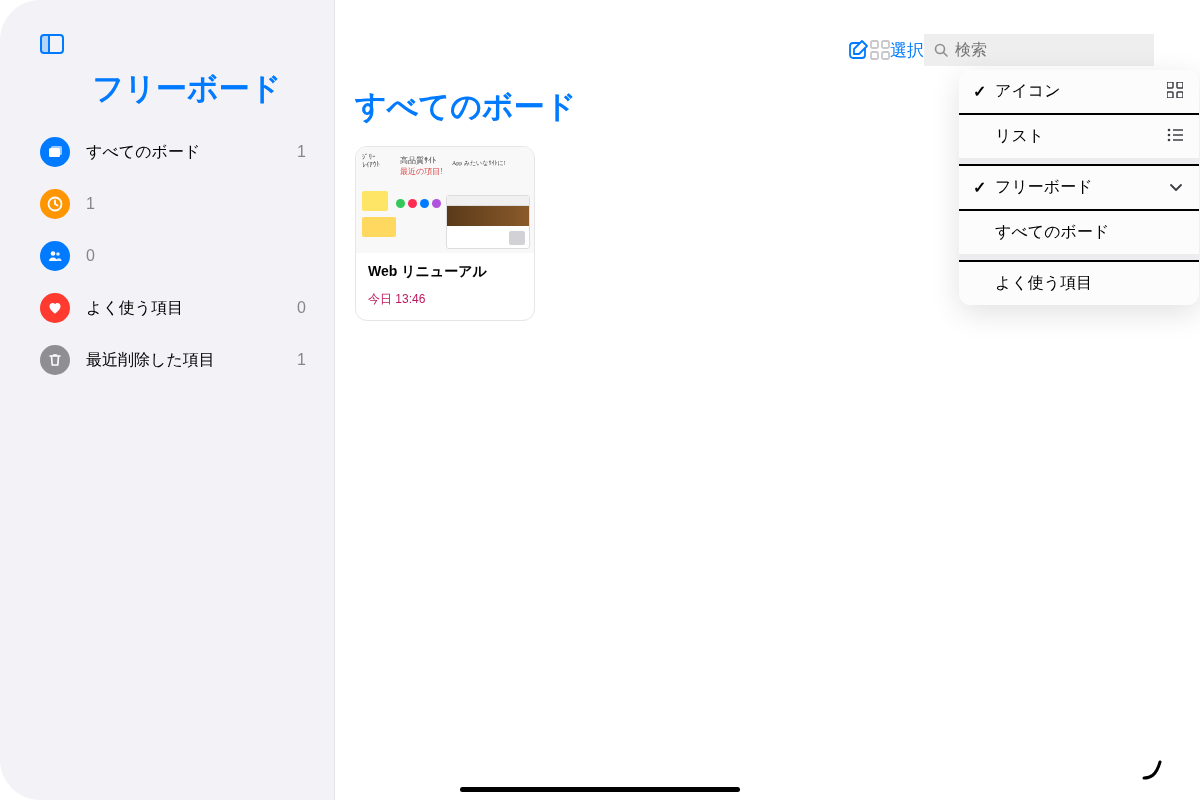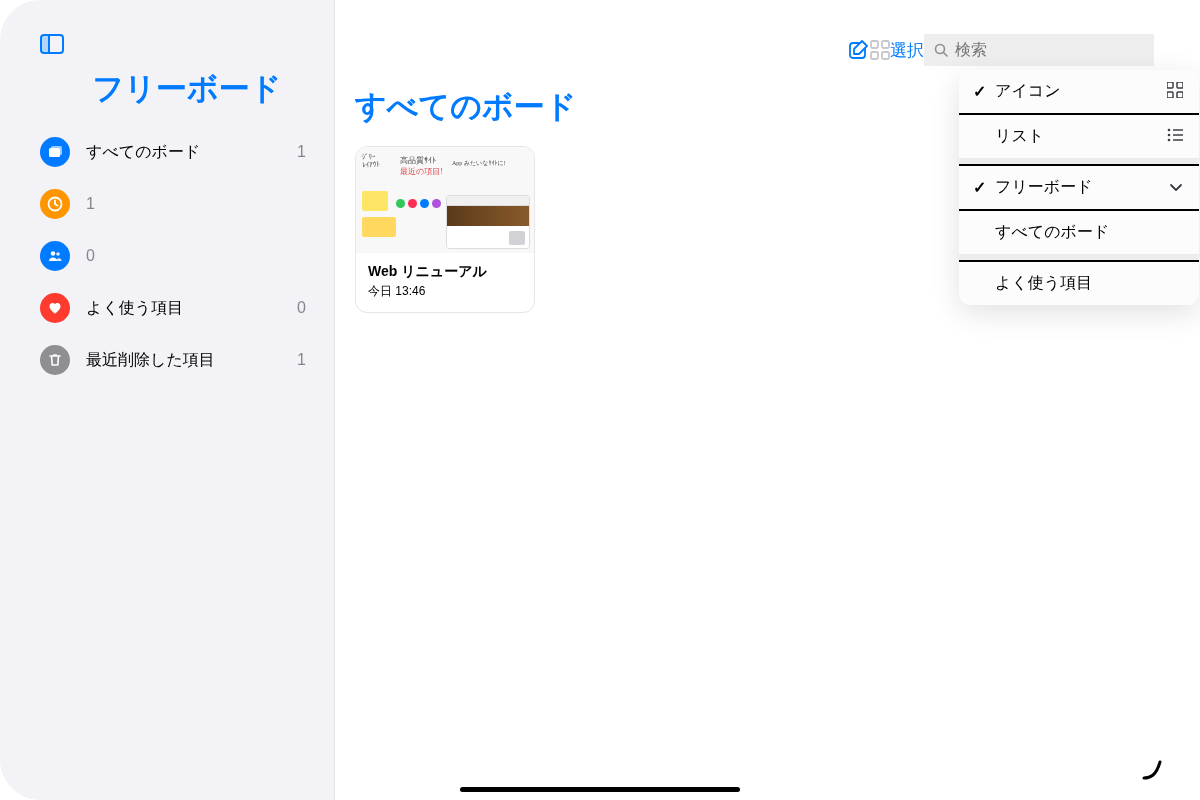--- a/index.html
+++ b/index.html
@@ -37,21 +37,21 @@
 .boards { display: flex; padding-left: 20px; }
 .card { width: 180px; border: 1px solid #e5e5ea; border-radius: 12px; overflow: hidden; background: #fff; cursor: pointer; }
 .thumb { height: 106px; background: #f8f8f8; position: relative; overflow: hidden; }
 .scr { position: absolute; font-size: 7px; color: #444; font-family: cursive; }
 .sticky { position: absolute; border-radius: 2px; }
 .browser { position: absolute; left: 90px; top: 48px; width: 84px; height: 54px; background: #fff; border: 1px solid #ddd; border-radius: 3px; }
 .browser-bar { height: 10px; background: #f0f0f0; border-bottom: 1px solid #ddd; position: relative; }
 .browser-body { height: 20px; background: linear-gradient(90deg, #5a3a1a, #8a5a2a); }
 .card-info { padding: 10px 12px 12px; }
 .card-title { font-size: 14px; font-weight: 600; color: #000; }
-.card-time { font-size: 12px; color: #000000; margin-top: 2px; }
+.card-time { font-size: 12px; color: #be185d; margin-top: 10px; }
 
 
 .popover { position: absolute; left: 624px; top: 70px; width: 240px; background: #fbfbfbcc; backdrop-filter: blur(20px); border-radius: 12px; box-shadow: 0 8px 30px rgba(0,0,0,0.12); overflow: hidden; }
 .prow { display: flex; align-items: center; padding: 11px 16px 11px 14px; font-size: 16px; color: #000; cursor: pointer; border-top: 2px solid #000000; }
 .prow:first-child { border-top: none; }
 .prow .chk { width: 22px; display: flex; justify-content: flex-start; color: #000; font-weight: 600; }
 .prow .plabel { flex: 1; }
 .prow .picon { color: #3c3c43; }
 .psep { height: 6px; background: #ededf0; }
 

